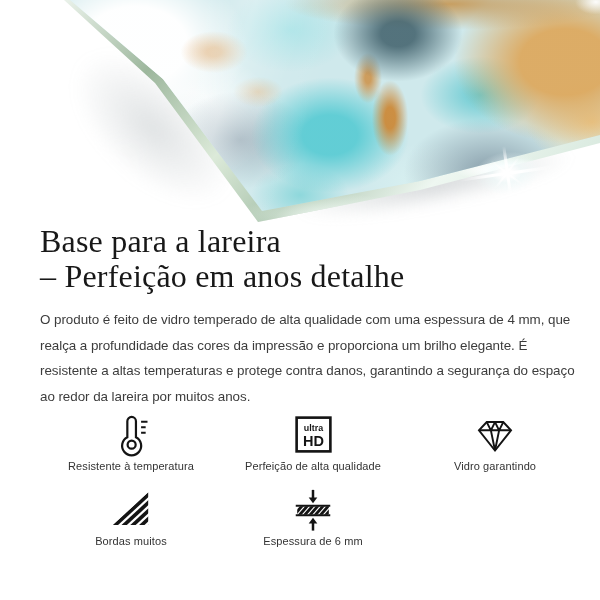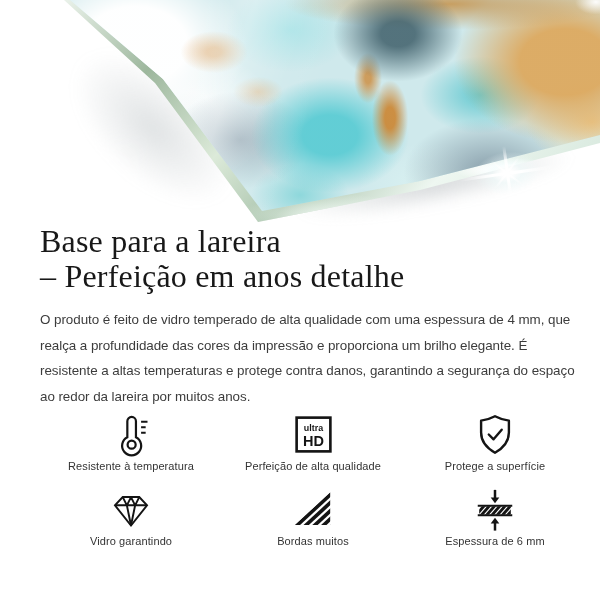--- a/index.html
+++ b/index.html
@@ -110,29 +110,20 @@
         <div class="ficon">
           <svg width="45" height="45" viewBox="0 0 48 48">
             <rect x="6" y="6" width="36" height="36" fill="none" stroke="#141414" stroke-width="2.8"></rect>
             <text class="svgtext-small" x="24" y="20" text-anchor="middle">ultra</text>
             <text class="svgtext-big" x="24" y="36" text-anchor="middle">HD</text>
           </svg>
         </div>
         <div class="flabel">Perfeição de alta qualidade</div>
       </div>
 
-      <div class="feature">
-        <div class="ficon">
-          <svg width="46" height="46" viewBox="0 0 48 48" fill="none" stroke="#141414" stroke-width="2.5" stroke-linejoin="round">
-            <path d="M24 4.5 C28.5 7 33 8.2 38.5 9 V21.5 C38.5 31 33 37.5 24 42.5 C15 37.5 9.5 31 9.5 21.5 V9 C15 8.2 19.5 7 24 4.5 Z"></path>
-            <path d="M17.5 23.5 L22.5 28.5 L31 18.5" stroke-linecap="round"></path>
-          </svg>
-        </div>
-        <div class="flabel">Protege a superfície</div>
-      </div>
 
       <div class="feature">
         <div class="ficon">
           <svg width="46" height="44" viewBox="0 0 48 48" fill="none" stroke="#141414" stroke-width="2.1" stroke-linejoin="miter">
             <path d="M15 11 H33 L41.5 20 L24 42 L6.5 20 Z"></path>
             <path d="M6.5 20 H41.5 M15 11 L19.5 20 M33 11 L28.5 20 M24 11 L19.5 20 M24 11 L28.5 20 M19.5 20 L24 42 M28.5 20 L24 42"></path>
           </svg>
         </div>
         <div class="flabel">Vidro garantindo</div>
       </div>

